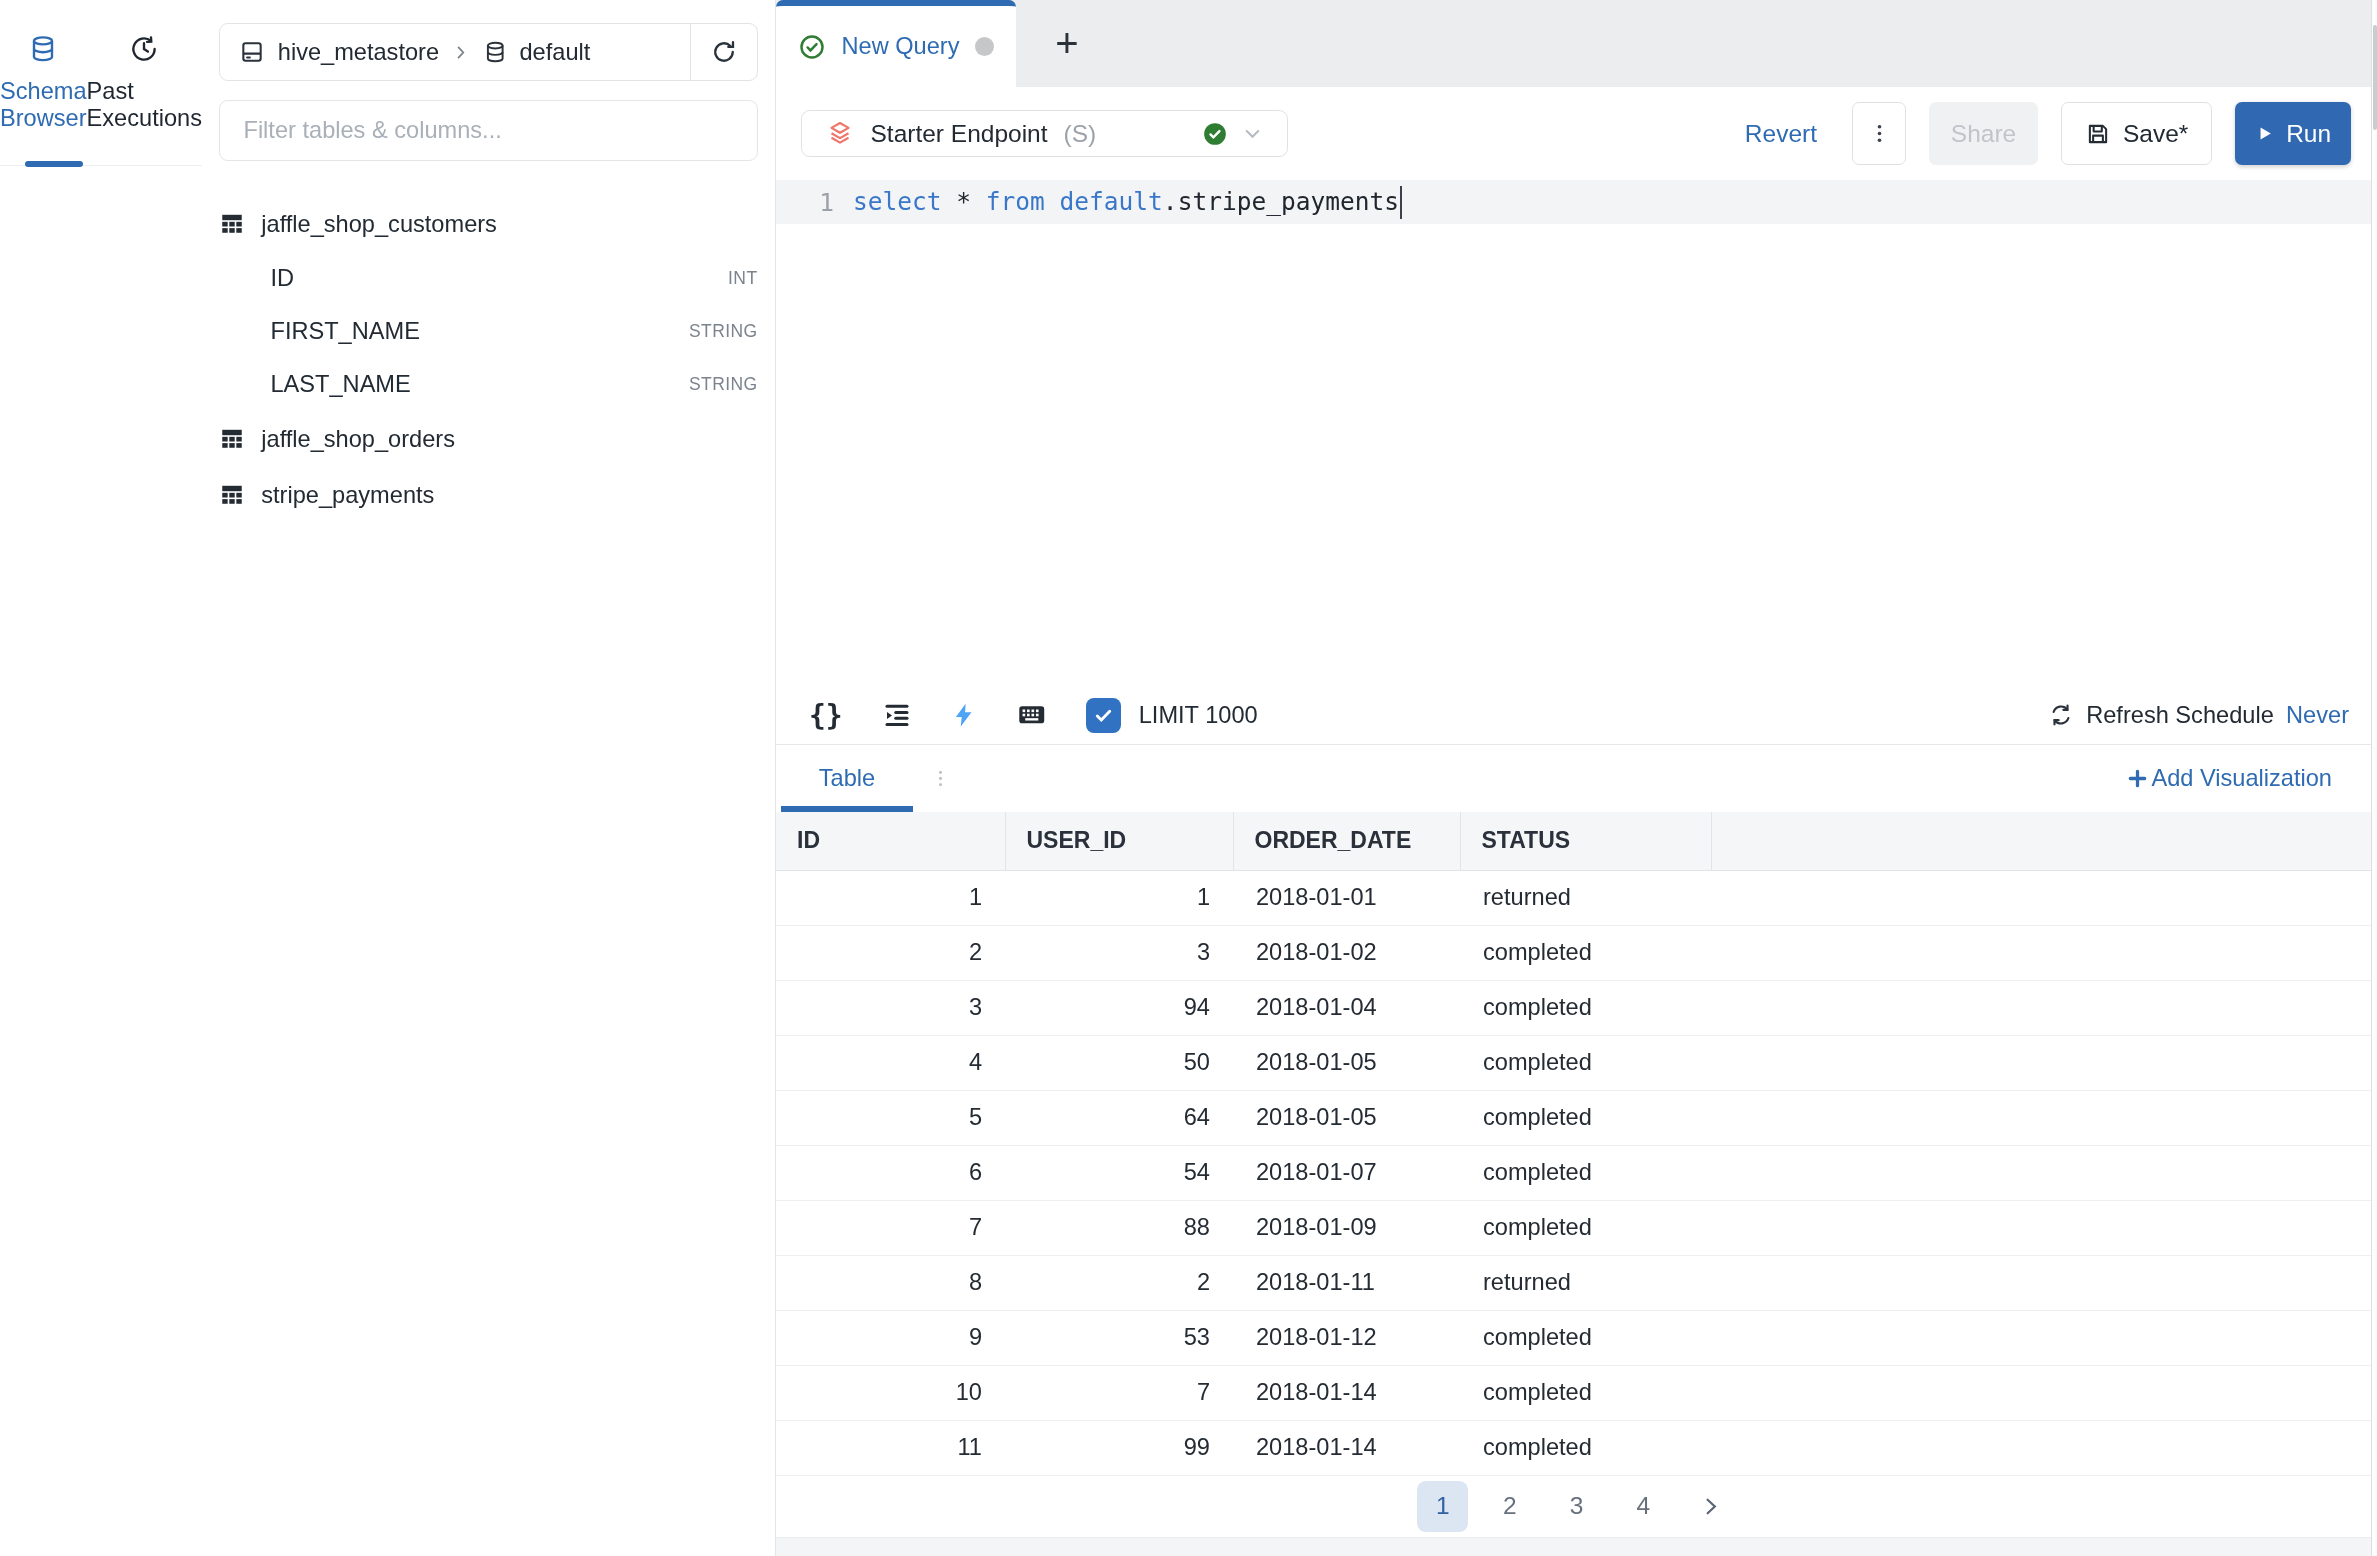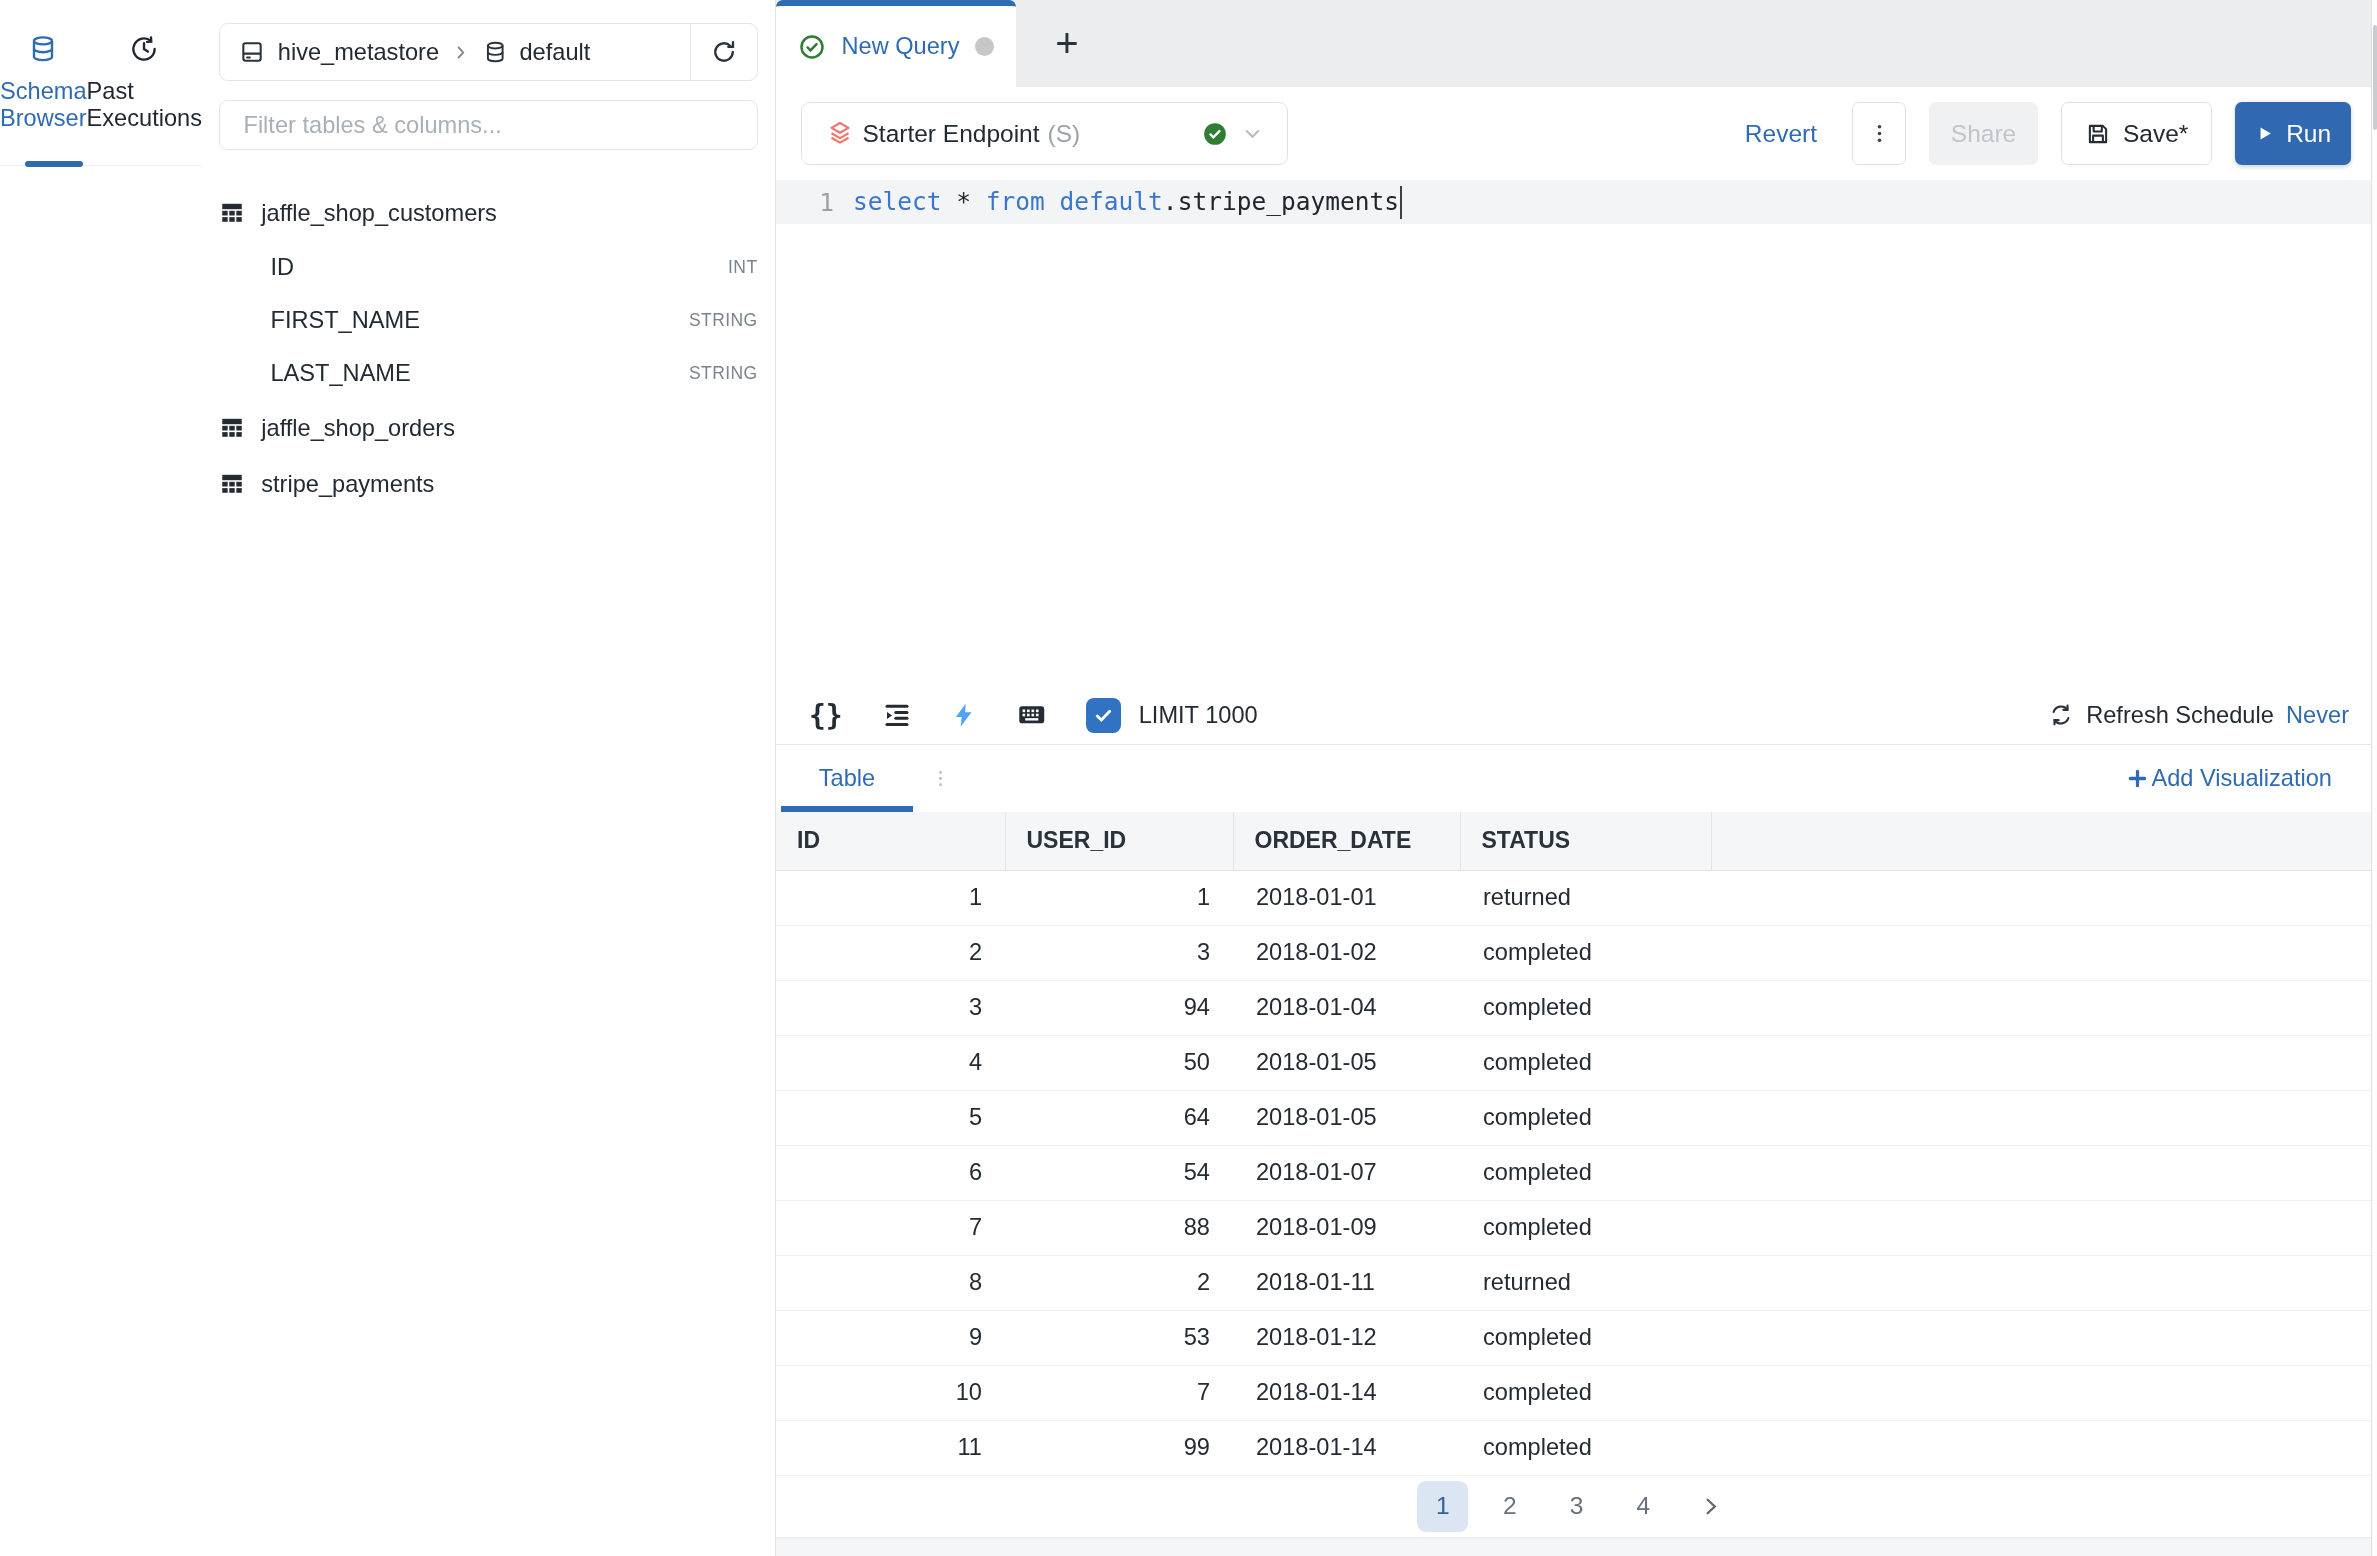--- a/index.html
+++ b/index.html
@@ -17,36 +17,36 @@
   .side-tabs{display:flex;height:166px;border-bottom:1.8px solid #eceef0;flex:0 0 166px;}
   .side-tab{flex:1;display:flex;flex-direction:column;align-items:center;justify-content:center;gap:14px;position:relative;font-size:23.6px;font-weight:500;color:#1f2630;cursor:pointer;}
   .side-tab .ticon{height:31.5px;display:flex;align-items:center;}
   .side-tab.active{color:var(--accent);}
   .side-tab.active .underline{position:absolute;bottom:-1.8px;left:24.5px;right:3.5px;height:6.1px;background:var(--accent);border-radius:3.5px;}
   .side-body{padding:23px 17.5px;flex:1;overflow:hidden;}
   .crumb-box{height:58px;border:1.8px solid var(--border);border-radius:8.8px;display:flex;align-items:center;}
   .crumb-main{flex:1;display:flex;align-items:center;gap:12.3px;padding:0 19px;cursor:pointer;}
   .crumb-sep{color:#7a828c;display:flex;}
   .refresh-btn{width:67px;align-self:stretch;border-left:1.8px solid var(--border);display:flex;align-items:center;justify-content:center;color:#2a323b;cursor:pointer;}
-  .filter{margin-top:19px;height:50px;width:100%;border:1.8px solid #e3e5e8;border-radius:8.8px;padding:0 23px;font-size:23.6px;color:var(--dark);outline:none;font-family:"Liberation Sans",sans-serif;}
+  .filter{margin-top:19px;height:61px;width:100%;border:1.8px solid #e3e5e8;border-radius:8.8px;padding:0 23px;font-size:23.6px;color:var(--dark);outline:none;font-family:"Liberation Sans",sans-serif;}
   .filter::placeholder{color:#a9b0b8;}
   .tree{margin-top:35px;}
   .tree-table{display:flex;align-items:center;gap:15.8px;height:56px;font-weight:500;cursor:pointer;}
   .tree-col{display:flex;align-items:center;height:53px;padding-left:51px;cursor:pointer;}
   .tree-col .col-type{margin-left:auto;font-size:17.5px;color:#7b838d;letter-spacing:0.4px;}
 
   
   .main{flex:1;display:flex;flex-direction:column;min-width:0;justify-content:space-between;}
   .tabbar{height:87px;flex:0 0 87px;background:var(--tabbar);display:flex;align-items:stretch;}
   .qtab{width:240px;background:#fff;border-top:6.1px solid var(--accent);border-radius:7px 7px 0 0;display:flex;align-items:center;justify-content:center;gap:15.8px;color:var(--accent);font-weight:500;cursor:pointer;}
   .qtab .dot{width:19px;height:19px;border-radius:50%;background:#c5c7c9;}
   .plus-btn{width:102px;display:flex;align-items:center;justify-content:center;font-size:40px;font-weight:300;color:#2b323a;cursor:pointer;}
 
   .toolbar{height:93px;flex:0 0 93px;background:#fff;display:flex;align-items:center;padding:0 26px 0 24.5px;}
-  .endpoint{height:63px;width:487px;border:1.8px solid #dfe2e5;border-radius:8.8px;display:flex;align-items:center;padding:0 23px;gap:8px;font-size:24.5px;cursor:pointer;background:#fff;}
+  .endpoint{height:47px;width:487px;border:1.8px solid #dfe2e5;border-radius:8.8px;display:flex;align-items:center;padding:0 23px;gap:16px;font-size:24.5px;cursor:pointer;background:#fff;}
   .endpoint .ep-size{color:#9ba2aa;}
   .endpoint .ep-right{margin-left:auto;display:flex;align-items:center;gap:12.3px;}
   .spacer{flex:1;}
   .revert{color:var(--accent);font-size:24.5px;cursor:pointer;margin-right:35px;}
   .btn{height:63px;border-radius:7px;display:flex;align-items:center;justify-content:center;font-size:24.5px;cursor:pointer;background:#fff;}
   .kebab-btn{width:54px;border:1.8px solid #dfe2e5;color:#3a424b;margin-right:23px;}
   .share-btn{width:109px;background:#f0f1f2;color:#bfc5cb;cursor:default;margin-right:23px;}
   .save-btn{width:151px;border:1.8px solid #dfe2e5;gap:12.3px;margin-right:23px;}
   .run-btn{width:116px;background:var(--run);color:#fff;gap:12.3px;box-shadow:0 1.8px 4.4px rgba(0,0,0,.18);}
 

